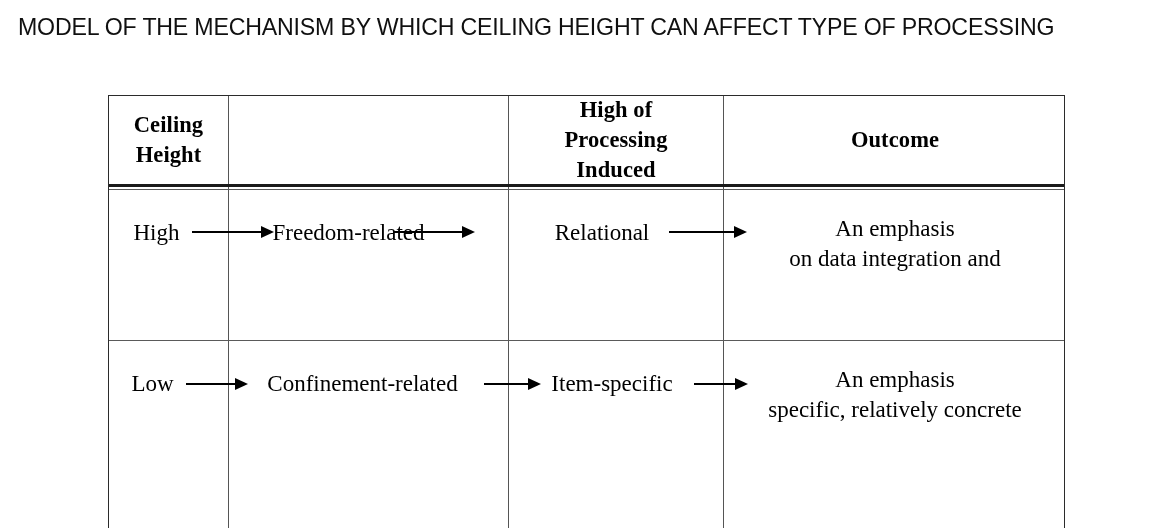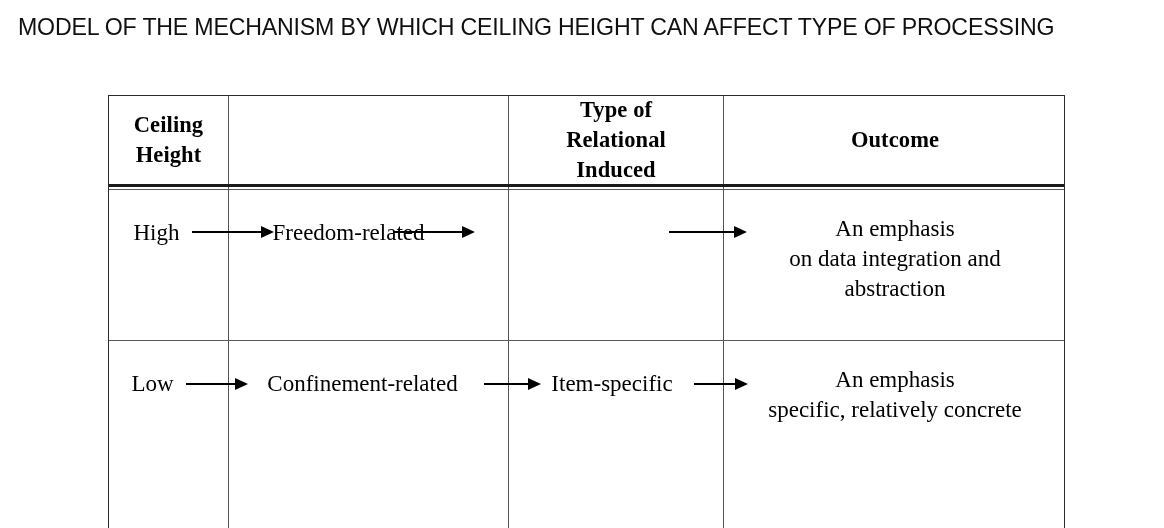--- a/index.html
+++ b/index.html
@@ -204,44 +204,46 @@
   <div class="hcell c1">
     <div>
       <div>Ceiling</div>
       <div>Height</div>
     </div>
   </div>
 
 
   <div class="hcell c3">
     <div>
-      <div>Type of</div>
-      <div>Relational</div>
+      <div>High of</div>
+      <div>Processing</div>
       <div>Induced</div>
     </div>
   </div>
 
   <div class="hcell c4">
     <div>
       <div>Outcome</div>
     </div>
   </div>
 
   <div class="brow r1">
     <div class="bcell c1 single">
       <span class="txt">High</span>
     </div>
     <div class="bcell c2 single">
       <span class="txt">Freedom-related</span>
+    </div>
+    <div class="bcell c3 single">
+      <span class="txt">Relational</span>
     </div>
     <div class="bcell c4 multi">
       <span class="txt">
         <span style="display:block">An emphasis</span>
         <span style="display:block">on data integration and</span>
-        <span style="display:block">abstraction</span>
       </span>
     </div>
   </div>
 
   <div class="brow r2">
     <div class="bcell c1 single">
       <span class="txt">Low</span>
     </div>
     <div class="bcell c2 single">
       <span class="txt">Confinement-related</span>

